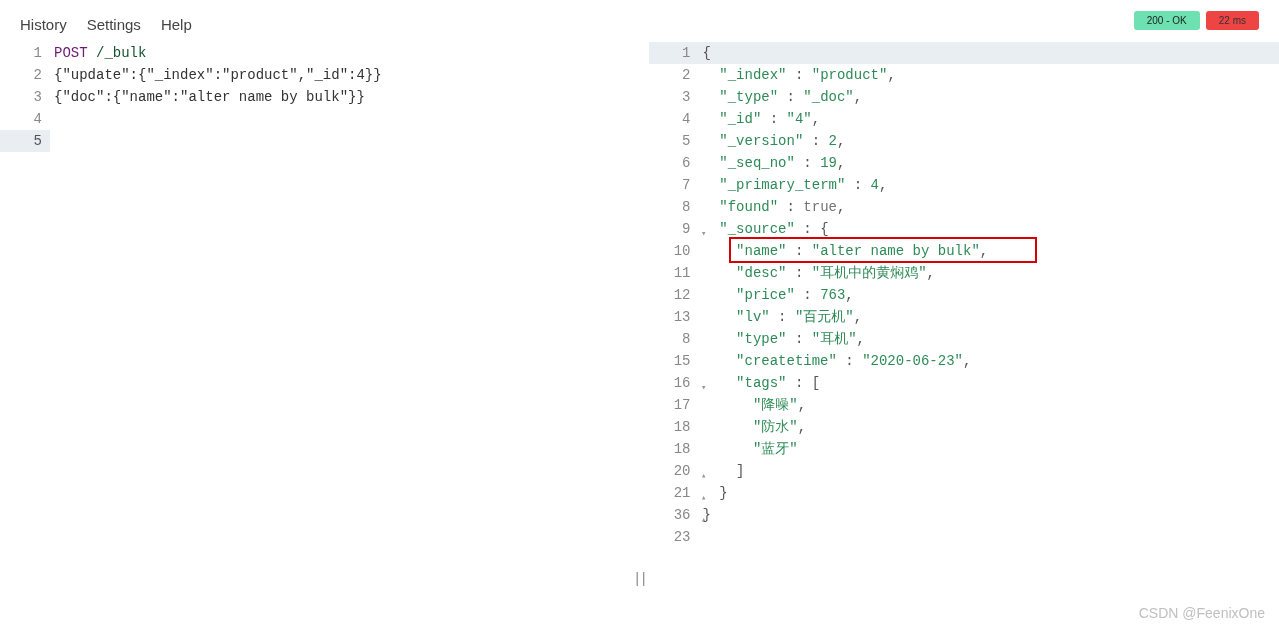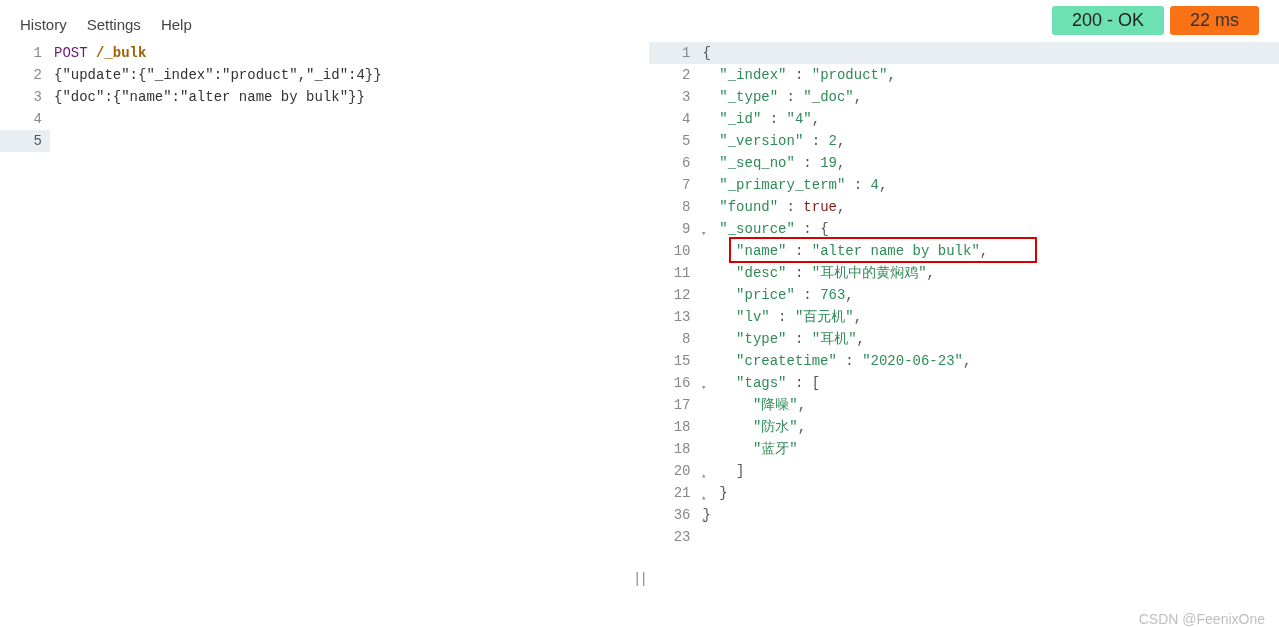--- a/index.html
+++ b/index.html
@@ -18,27 +18,27 @@
   align-items: center;
   justify-content: space-between;
   padding: 8px 20px;
   height: 40px;
   font-family: -apple-system, BlinkMacSystemFont, "Segoe UI", Arial, sans-serif;
 }
 .menu { display: flex; gap: 20px; margin-top: 8px; }
 .menu-item { color: #444; font-size: 15px; cursor: pointer; }
 .status-area { display: flex; gap: 6px; align-items: center; }
 .badge {
-  padding: 4px 20px;
+  padding: 4px 13px;
   border-radius: 3px;
-  font-size: 18px;
+  font-size: 10px;
   font-family: -apple-system, sans-serif;
 }
 .badge-ok { background: #6de1b1; color: #222; }
-.badge-time { background: #f97316; color: #333; }
+.badge-time { background: #ef4444; color: #333; }
 .panes { display: flex; height: calc(100% - 40px); }
 .pane { flex: 1; display: flex; overflow: hidden; border-top: 0px; }
 .pane-left { border-right: 0px solid #ddd; position: relative; }
 .divider {
   display: flex;
   align-items: flex-end;
   justify-content: center;
   width: 18px;
   color: #888;
   padding-bottom: 40px;
@@ -66,23 +66,23 @@
   padding-left: 4px;
   position: relative;
 }
 .hl-left { background: #e9eef2; }
 .gutter .hl-left { color: #555; }
 .hl-right-first { background: #e9eef2; }
 .kw-method { color: #701a75; }
 .kw-string { color: #2e8b57; }
 .kw-key { color: #2e8b57; }
 .kw-num { color: #2e8b57; }
-.kw-bool { color: #7f1d1d; }
+.kw-bool { color: #737373; }
 .kw-punc { color: #555; }
-.kw-path { color: #a16207; font-weight: bold; }
+.kw-path { color: #14532d; }
 .fold-mark {
   position: absolute;
   left: -12px;
   top: 5px;
   font-size: 9px;
   color: #999;
 }
 .actions {
   position: absolute;
   right: 6px;
@@ -113,21 +113,21 @@
   vertical-align: middle;
   margin-bottom: 2px;
 }
 .highlight-box {
   border: 2.5px solid #d60000;
   position: absolute;
   pointer-events: none;
 }
 .watermark {
   position: absolute;
-  bottom: 0;
+  bottom: 6px;
   right: 14px;
   color: #bfbfbf;
   font-family: -apple-system, sans-serif;
   font-size: 14px;
 }
 .right-code { position: relative; }
 </style>
 </head>
 <body>
 

